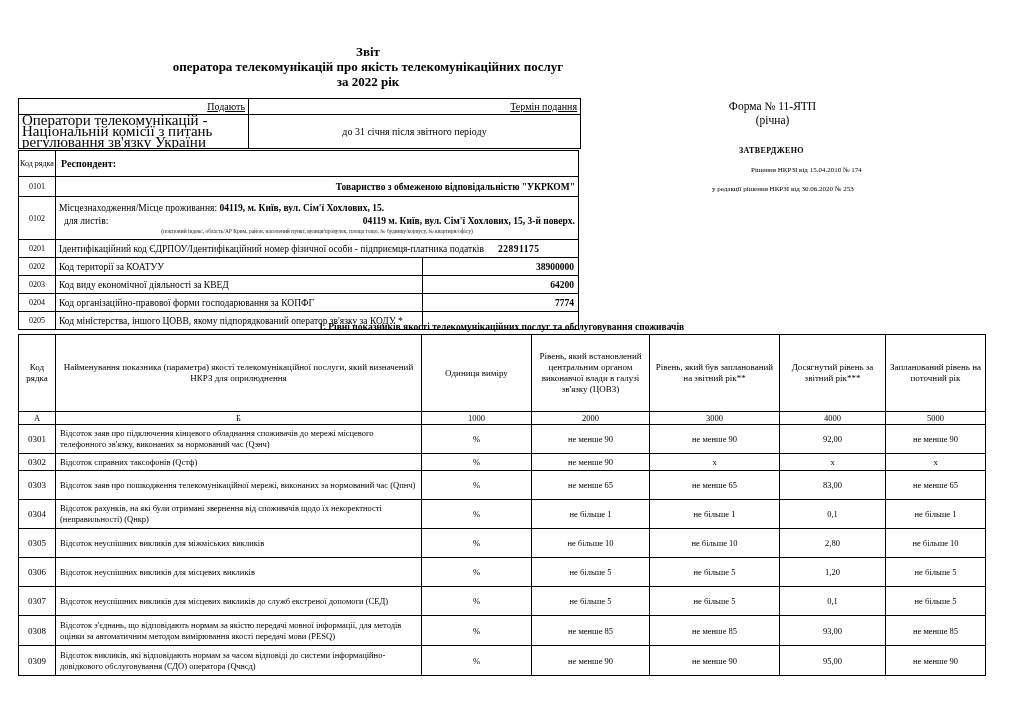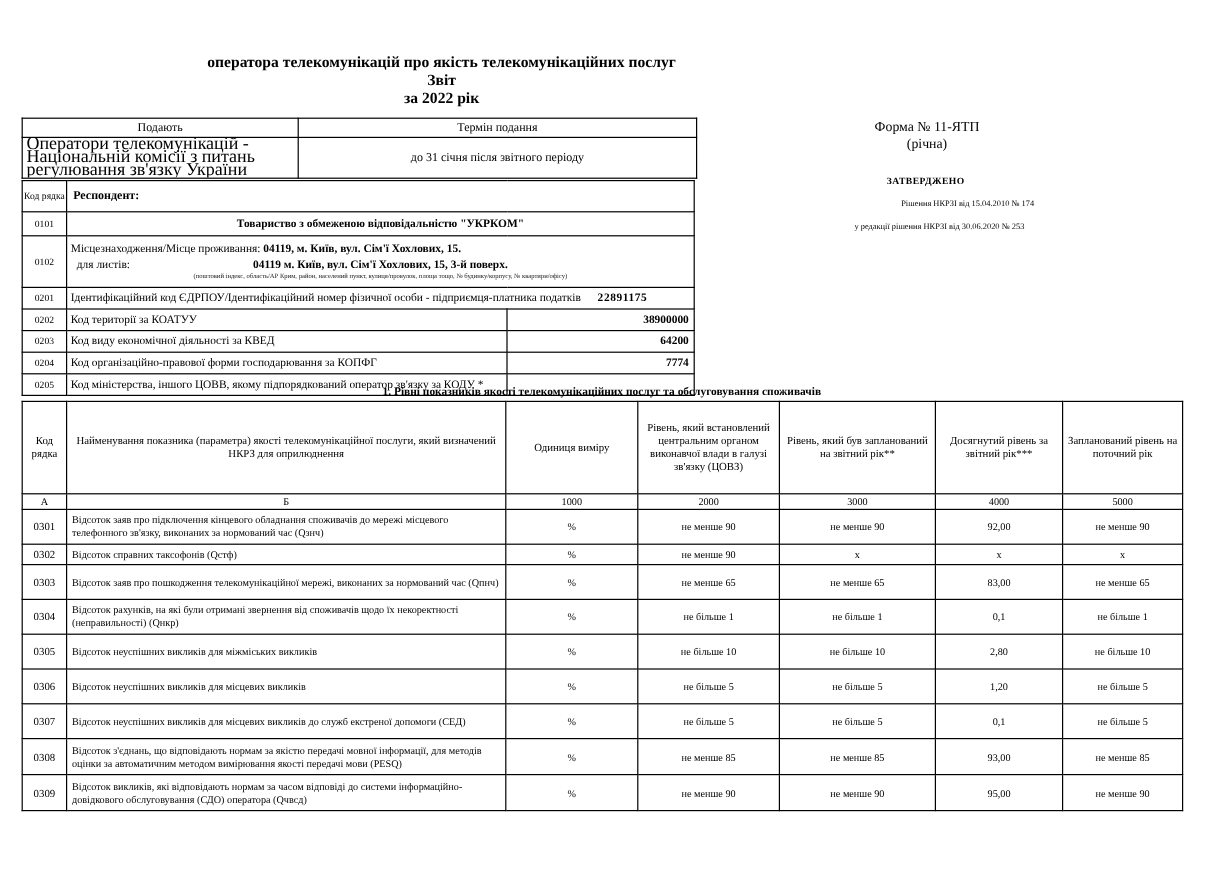--- a/index.html
+++ b/index.html
@@ -19,34 +19,34 @@
   .approved{left:703px;top:147px;font-size:7px;line-height:8px;}
   .approved .ttl{font-weight:bold;font-size:8px;margin-left:36px;letter-spacing:.4px;}
   .approved .l1{margin-top:11px;padding-left:48px;}
   .approved .l2{margin-top:11px;margin-left:9px;}
 
   table{border-collapse:collapse;table-layout:fixed;}
   td{border:1px solid #000;padding:0 3px;vertical-align:middle;overflow:hidden;}
 
   
   .t-submit{left:18px;top:98px;width:562px;font-size:10px;}
-  .t-submit .hdr td{height:15px;text-align:center;line-height:13px;}
+  .t-submit .hdr td{height:15px;text-align:right;line-height:13px;text-decoration:underline;}
   .t-submit .dat td{height:27px;}
   .t-submit .dat .c1{font-size:15px;line-height:11px;}
   .t-submit .dat .c2{text-align:center;}
 
   
   .t-resp{left:18px;top:150px;width:560px;font-size:9.5px;}
   .t-resp .codecell{text-align:center;font-size:8px;line-height:9px;padding:0 1px;}
   .t-resp .hdr td{height:25px;}
   .t-resp .hdr .resp{font-weight:bold;font-size:10px;padding-left:5px;}
   .t-resp .r0101 td{height:19px;}
   .t-resp .relcell{position:relative;}
   .t-resp .lab-left{position:absolute;left:5px;top:50%;transform:translateY(-50%);margin-top:39px;}
-  .t-resp .val-center{text-align:center;font-weight:bold;}
+  .t-resp .val-center{text-align:right;font-weight:bold;}
   .t-resp .r0102 td{height:42px;}
   .t-resp .r0102 .line{position:relative;height:13px;line-height:13px;}
   .t-resp .r0102 .lab2{position:absolute;left:5px;top:0;font-family:Liberation Serif, serif;}
   .t-resp .note{font-size:5.5px;line-height:7px;text-align:center;color:#222;
                 white-space:nowrap;}
   .t-resp .r0201 td{height:17px;}
   .t-resp .inlineval{font-weight:bold;margin-left:14px;letter-spacing:.5px;}
   .t-resp .coderow td{height:17px;}
   .t-resp .valcell{text-align:right;font-weight:bold;padding-right:4px;}
 
@@ -64,22 +64,22 @@
   .t-qual .c-val{font-size:8.5px;}
   .t-qual .h15 td{height:14px;}
   .t-qual .h27 td{height:26px;}
   .t-qual .h28 td{height:27px;}
   .t-qual .boldname{font-weight:bold;font-size:9.5px;}
 </style>
 </head>
 <body>
 
 <div class="abs title">
+  <div>Звіт</div>
   <div>оператора телекомунікацій  про якість телекомунікаційних послуг</div>
-  <div>Звіт</div>
   <div>за 2022 рік</div>
 </div>
 
 <div class="abs formno">
   <div>Форма № 11-ЯТП</div>
   <div>(річна)</div>
 </div>
 
 <div class="abs approved">
   <div class="ttl">ЗАТВЕРДЖЕНО</div>

